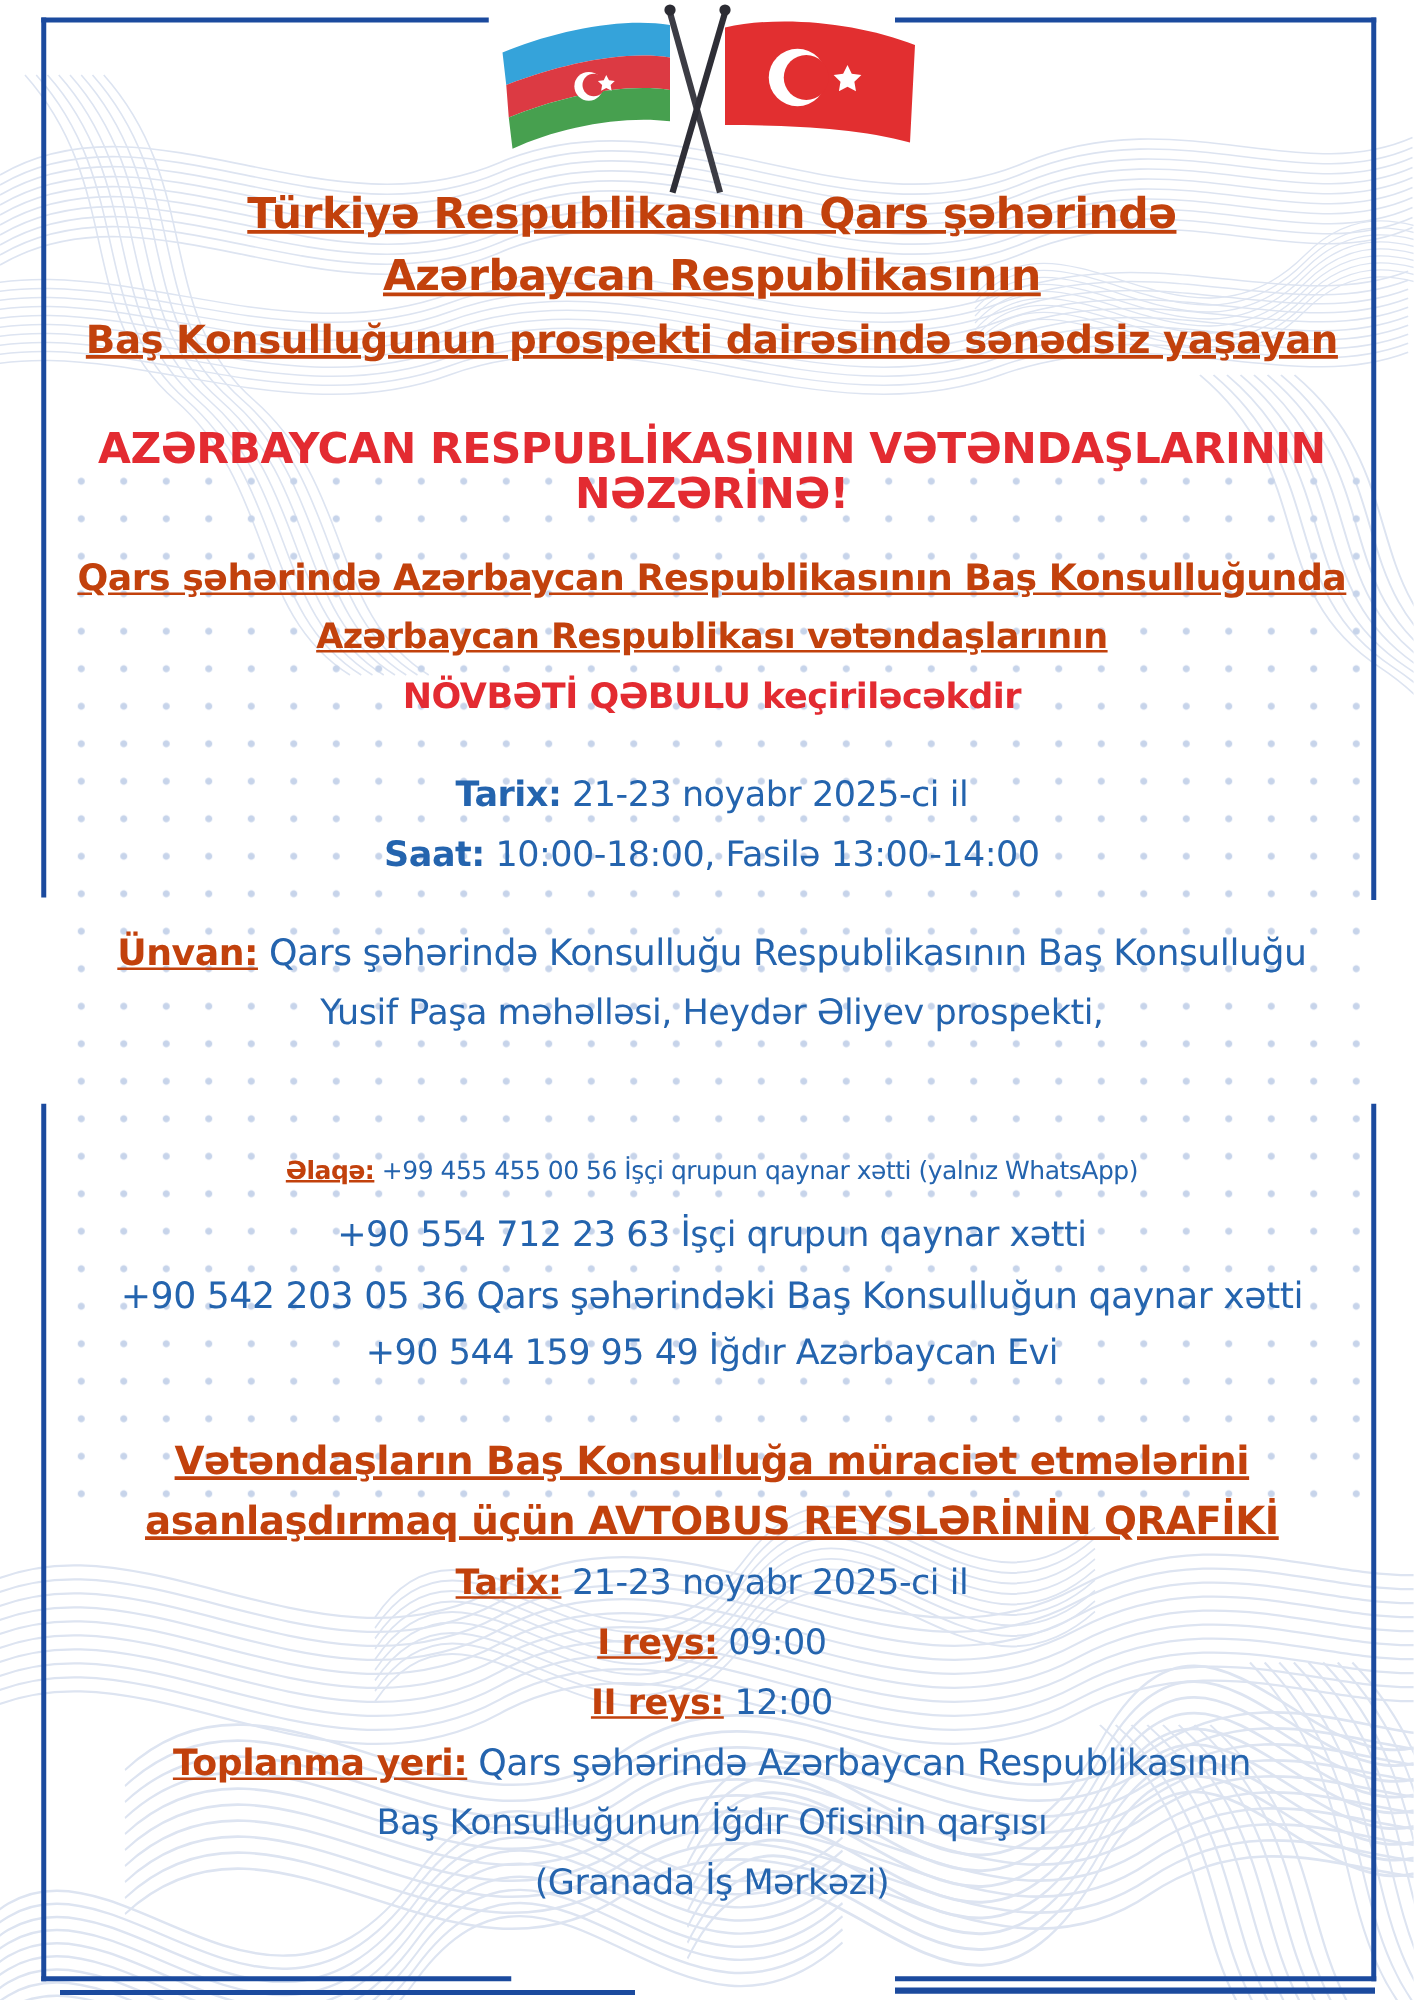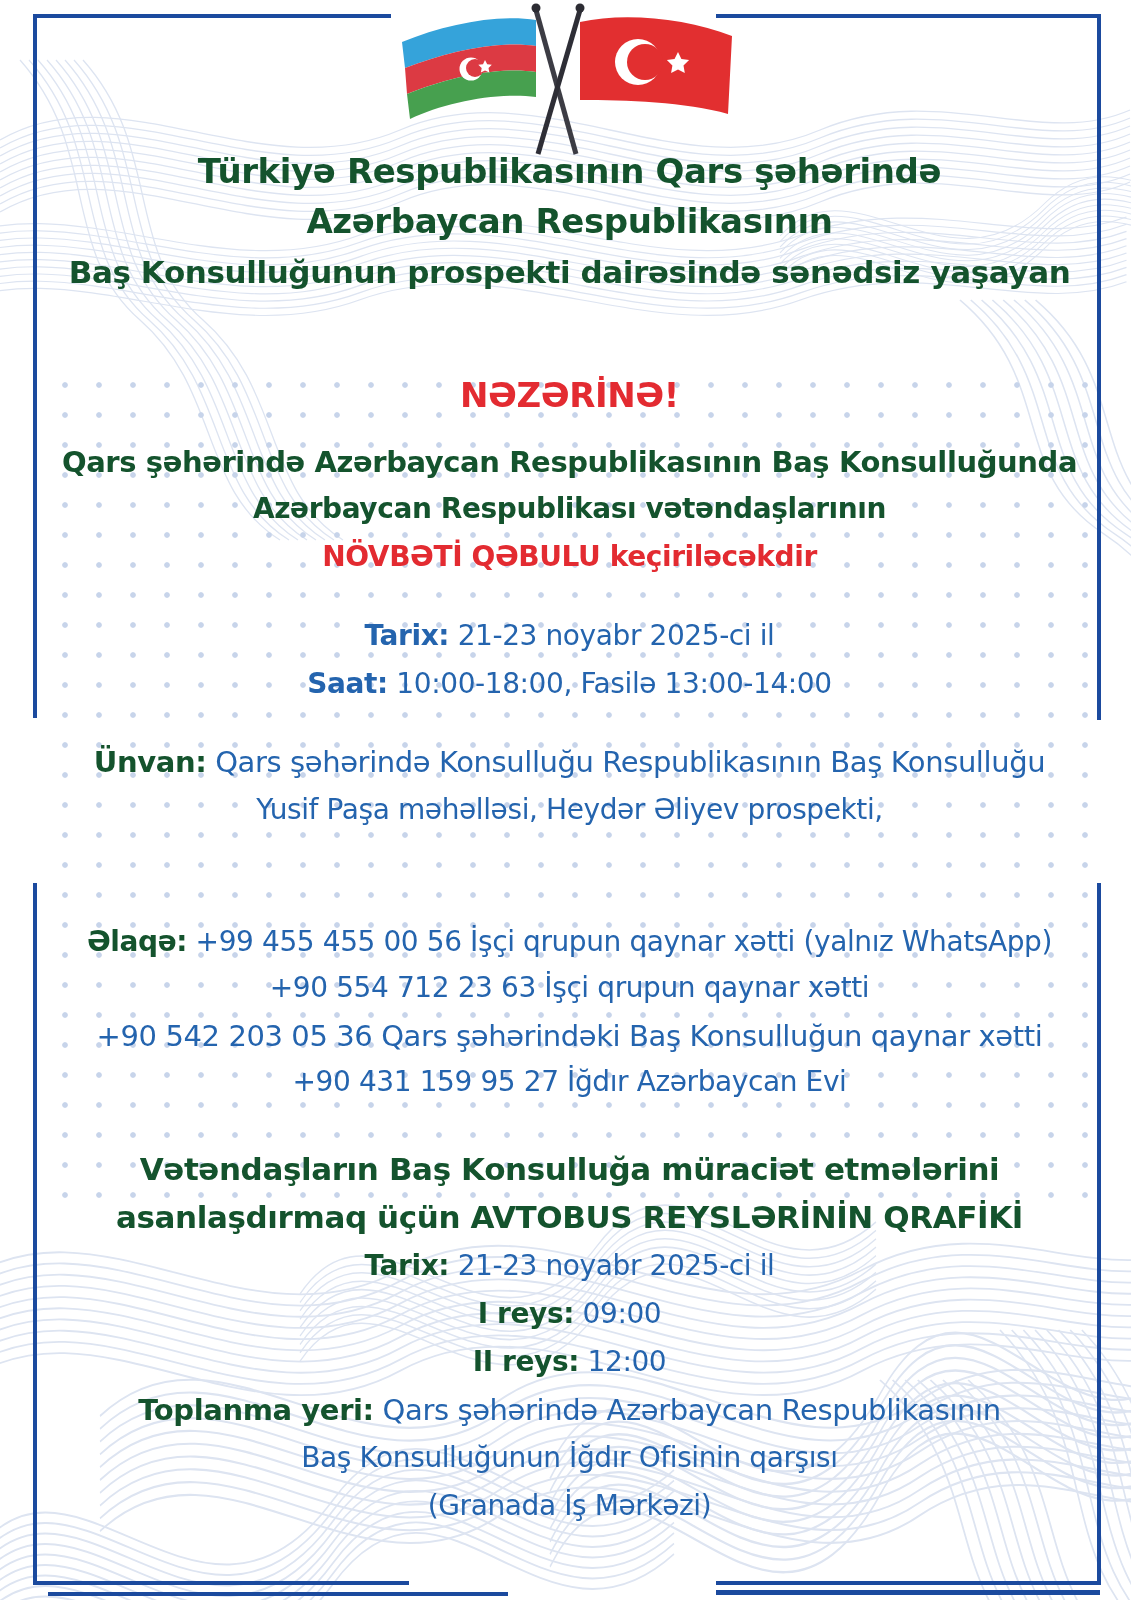--- a/index.html
+++ b/index.html
@@ -16,23 +16,23 @@
   }
   
   .seg{position:absolute;background:#1b4a9e;z-index:2;}
   
   .line{
     position:absolute;left:36px;right:28px;text-align:center;white-space:nowrap;
     z-index:3;letter-spacing:-0.4px;line-height:1.25;
   }
   .b{font-weight:bold;}
   .blue{color:#2464ae;}
-  .dblue{color:#14532d;}
+  .dblue{color:#c2410c;text-decoration:underline;}
   .red{color:#e32b31;}
-  .sz28{font-size:28px;}
+  .sz28{font-size:20px;}
   .sz29{font-size:29px;}
   .sz31{font-size:31px;}
   .sz32{font-size:28px;}
   .sz34{font-size:34px;}
   #flags{position:absolute;left:386px;top:0;z-index:3;}
 </style>
 </head>
 <body>
 
 <div id="page">
@@ -126,20 +126,21 @@
       <circle cx="252" cy="62" r="23" fill="#ffffff"></circle>
       <circle cx="259" cy="62" r="18" fill="#e22f30"></circle>
       <path d="M292,52 l3.4,7 7.7,1 -5.6,5.4 1.3,7.6 -6.8-3.6 -6.9,3.6 1.3-7.6 -5.5-5.4 7.6-1 Z" fill="#ffffff"></path>
     </g>
   </svg>
 
   <div class="line dblue b sz34" style="top:150px;">Türkiyə Respublikasının Qars şəhərində</div>
   <div class="line dblue b sz34" style="top:200px;text-align:center;">Azərbaycan Respublikasının</div>
   <div class="line dblue b sz31" style="top:253px;">Baş Konsulluğunun prospekti dairəsində sənədsiz yaşayan</div>
 
+  <div class="line red b sz34" style="top:338px;">AZƏRBAYCAN RESPUBLİKASININ VƏTƏNDAŞLARININ</div>
   <div class="line red b sz34" style="top:374px;">NƏZƏRİNƏ!</div>
 
   <div class="line dblue b sz29" style="top:444px;text-align:center;">Qars şəhərində Azərbaycan Respublikasının Baş Konsulluğunda</div>
   <div class="line dblue b sz32" style="top:491px;">Azərbaycan Respublikası vətəndaşlarının</div>
   <div class="line red b sz32" style="top:539px;">NÖVBƏTİ QƏBULU keçiriləcəkdir</div>
 
   <div class="line blue sz32" style="top:618px;">
     <span class="b">Tarix:</span>
     <span>21-23 noyabr 2025-ci il</span>
   </div>
@@ -153,21 +154,21 @@
     <span>Qars şəhərində Konsulluğu Respublikasının Baş Konsulluğu</span>
   </div>
   <div class="line blue sz32" style="top:792px;">Yusif Paşa məhəlləsi, Heydər Əliyev prospekti,</div>
 
   <div class="line blue sz28" style="top:924px;">
     <span class="b dblue">Əlaqə:</span>
     <span>+99 455 455 00 56 İşçi qrupun qaynar xətti (yalnız WhatsApp)</span>
   </div>
   <div class="line blue sz32" style="top:970px;">+90 554 712 23 63 İşçi qrupun qaynar xətti</div>
   <div class="line blue sz29" style="top:1018px;">+90 542 203 05 36 Qars şəhərindəki Baş Konsulluğun qaynar xətti</div>
-  <div class="line blue sz32" style="top:1064px;">+90 431 159 95 27 İğdır Azərbaycan Evi</div>
+  <div class="line blue sz32" style="top:1064px;">+90 544 159 95 49 İğdır Azərbaycan Evi</div>
 
   <div class="line dblue b sz31" style="top:1150px;">Vətəndaşların Baş Konsulluğa müraciət etmələrini</div>
   <div class="line dblue b sz31" style="top:1198px;">asanlaşdırmaq üçün AVTOBUS REYSLƏRİNİN QRAFİKİ</div>
 
   <div class="line blue sz32" style="top:1248px;">
     <span class="b dblue">Tarix:</span>
     <span>21-23 noyabr 2025-ci il</span>
   </div>
   <div class="line blue sz32" style="top:1296px;">
     <span class="b dblue">I reys:</span>

